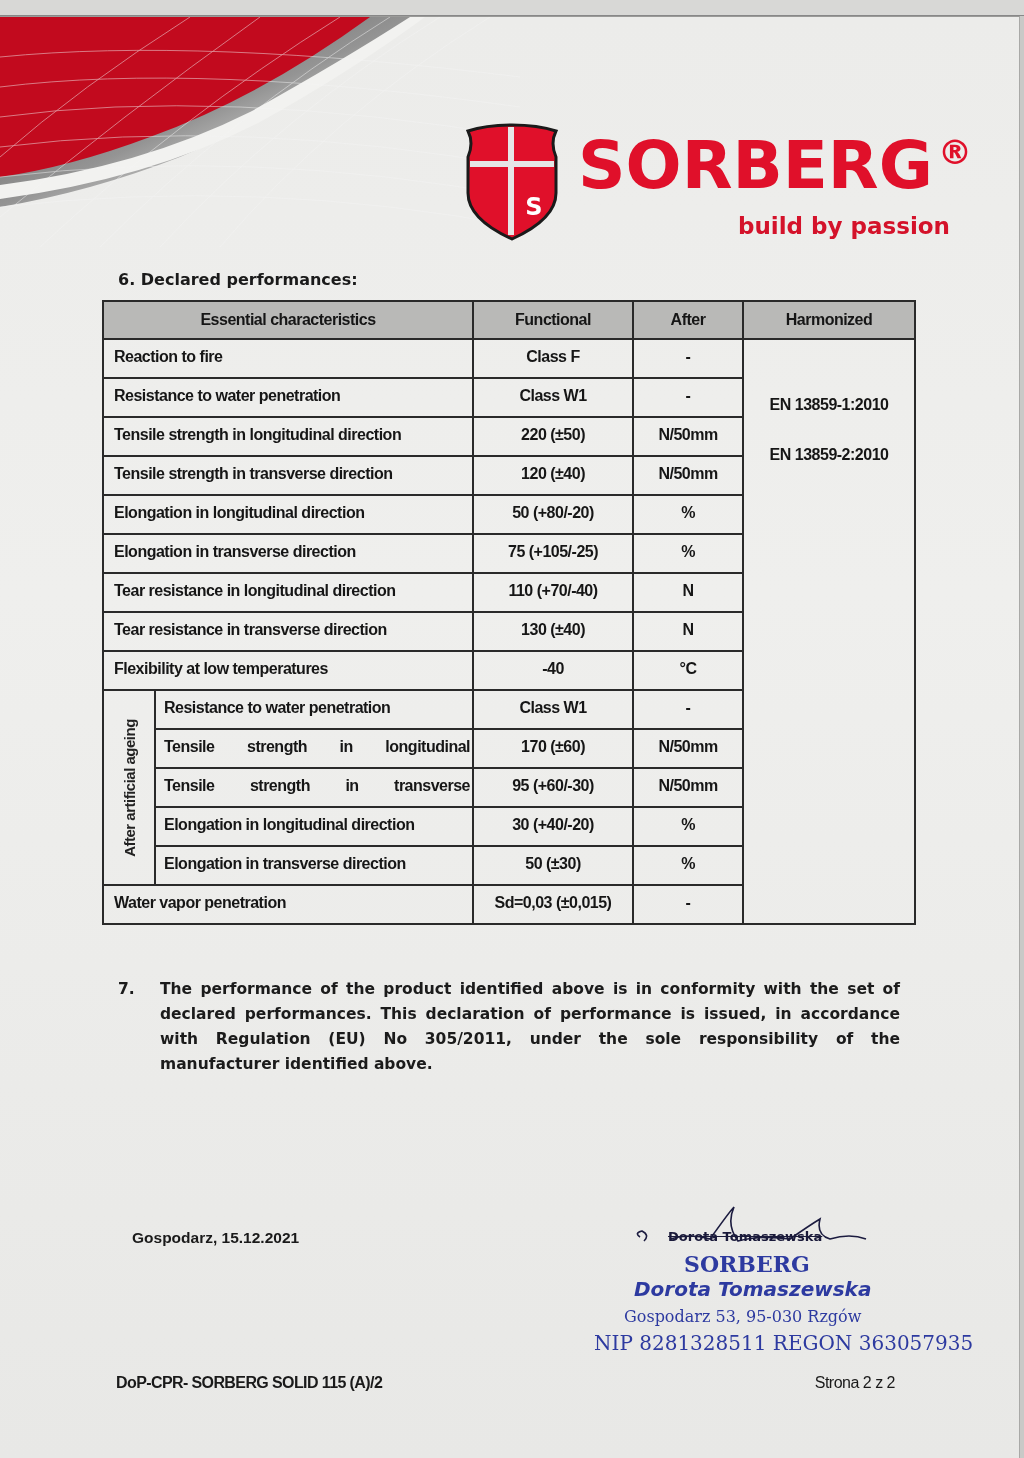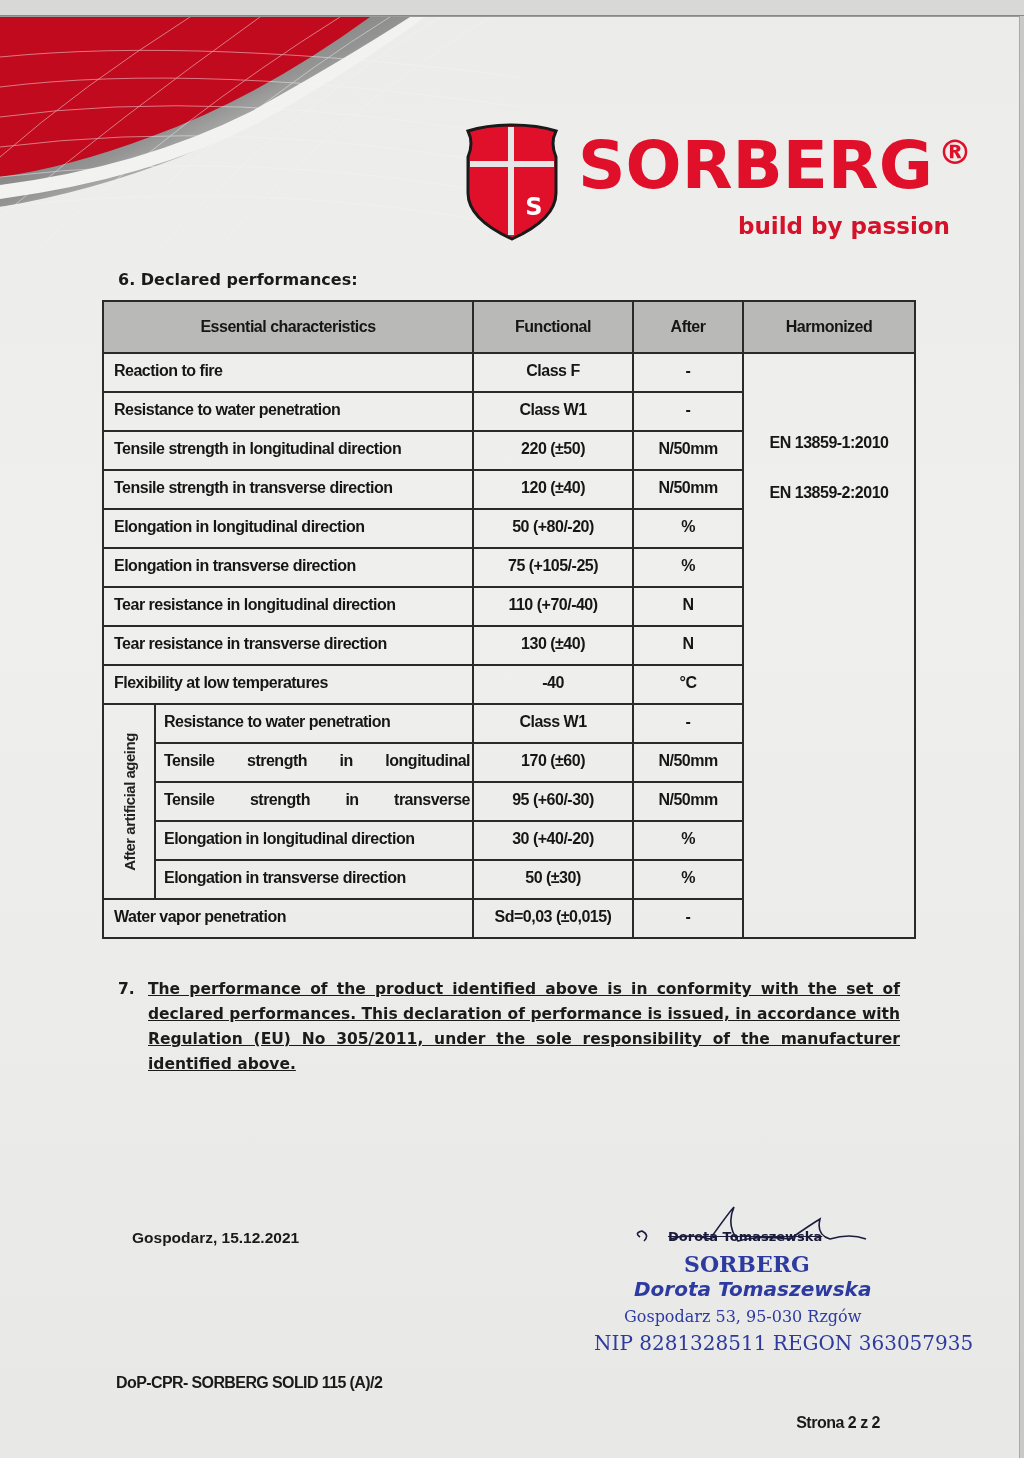--- a/index.html
+++ b/index.html
@@ -53,28 +53,28 @@
     width: 812px; border-collapse: collapse;
     font-family: "Liberation Sans", sans-serif; font-weight: bold;
     font-size: 16px; color: #161616; letter-spacing: -0.5px;
     table-layout: fixed;
   }
   table.perf th, table.perf td {
     border: 2px solid #2a2a2a; height: 39px; vertical-align: top;
     padding-top: 8px;
   }
   table.perf th {
-    background: #b9b9b7; text-align: center; height: 52px; padding-top: 0; vertical-align: middle;
+    background: #b9b9b7; text-align: center; height: 38px; padding-top: 0; vertical-align: middle;
   }
   table.perf td.char { text-align: left; padding-left: 10px; }
   table.perf td.char.sub { padding-left: 8px; }
   table.perf td.char.justify { text-align: justify; text-align-last: justify; padding-right: 2px; }
   table.perf td.center { text-align: center; }
   table.perf td.harm {
-    vertical-align: top; text-align: center; padding-top: 80px; font-size: 16px;
+    vertical-align: top; text-align: center; padding-top: 56px; font-size: 16px;
   }
   .harm-line { display: block; margin-bottom: 32px; }
   td.ageing-label {
     position: relative; padding: 0; width: 52px;
   }
   .ageing-text {
     position: absolute; left: 50%; top: 50%;
     transform: translate(-50%, -50%) rotate(-90deg);
     white-space: nowrap; font-size: 15px; font-weight: bold; color: #222;
   }
@@ -83,21 +83,21 @@
     font-family: "DejaVu Sans", sans-serif; font-weight: bold;
     font-size: 110px; color: rgba(120,120,210,0.13); letter-spacing: 6px;
     pointer-events: none; line-height: 1;
   }
   .para {
     position: absolute; left: 118px; top: 960px; width: 782px;
     font-family: "DejaVu Sans", sans-serif; font-weight: bold;
     font-size: 15.5px; line-height: 25px; color: #1b1b1b;
   }
   .para .num { position: absolute; left: 0; top: 0; }
-  .para .text { display: block; margin-left: 30px; text-align: justify; text-decoration: underline; }
+  .para .text { display: block; margin-left: 42px; text-align: justify; }
   .place-date {
     position: absolute; left: 132px; top: 1212px;
     font-family: Liberation Sans, sans-serif; font-weight: bold; font-size: 15.5px; color: #1a1a1a;
   }
   .stamp { position: absolute; left: 590px; top: 1188px; width: 320px; height: 160px; }
   .sig-printed {
     position: absolute; left: 78px; top: 24px;
     font-family: "DejaVu Sans", sans-serif; font-weight: bold; font-size: 13px; color: #1a1a3a;
     text-decoration: line-through;
   }
@@ -116,22 +116,22 @@
   }
   .stamp-ids {
     position: absolute; left: 4px; top: 126px;
     font-family: "DejaVu Serif", serif; font-size: 20px; color: #2d3aa0; white-space: nowrap;
   }
   .footer-left {
     position: absolute; left: 116px; top: 1357px;
     font-family: "Liberation Sans", sans-serif; font-weight: bold; font-size: 16px; letter-spacing: -0.6px; color: #1a1a1a;
   }
   .footer-right {
-    position: absolute; right: 139px; top: 1357px;
-    font-family: "Liberation Sans", sans-serif; font-weight: bold; font-size: 16px; letter-spacing: -0.5px; color: #1a1a1a; margin-top: 40px;
+    position: absolute; right: 124px; top: 1357px;
+    font-family: "Liberation Sans", sans-serif; font-weight: normal; font-size: 16px; letter-spacing: -0.5px; color: #1a1a1a;
   }
 </style>
 </head>
 <body>
 
 <div class="page-top-strip"></div>
 
 <div class="page">
 
   <svg class="banner" viewBox="0 0 520 230">

